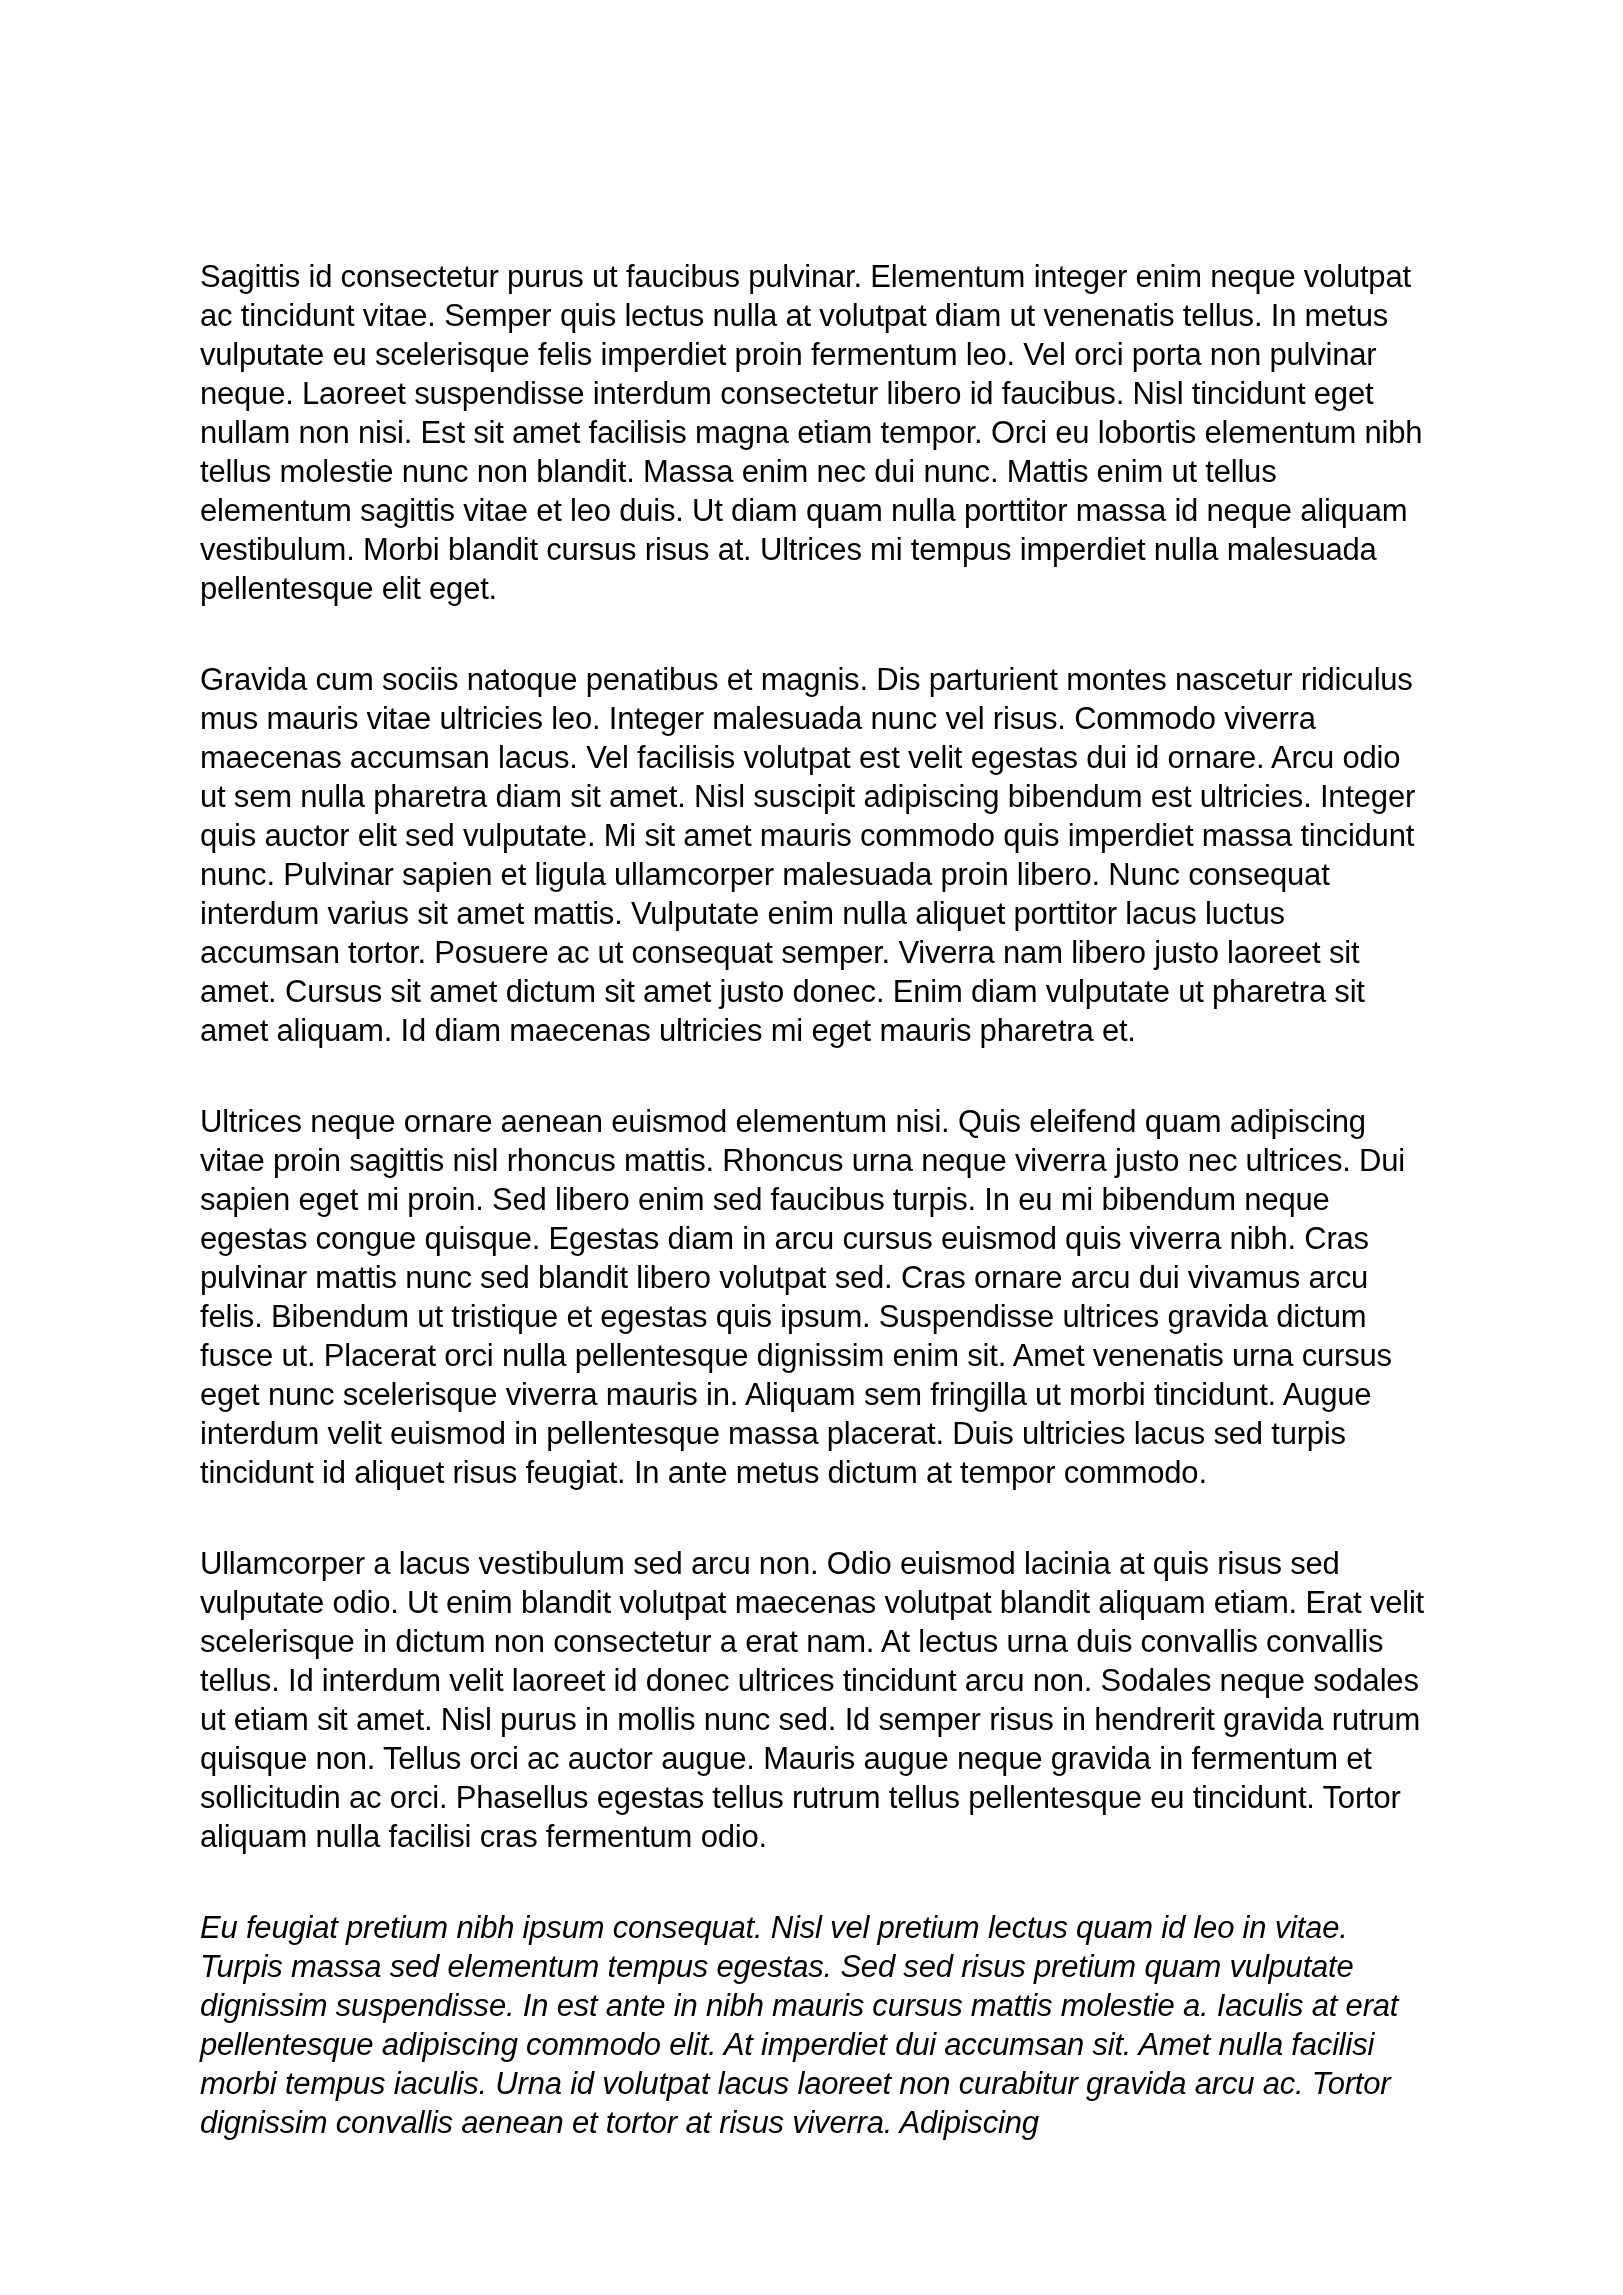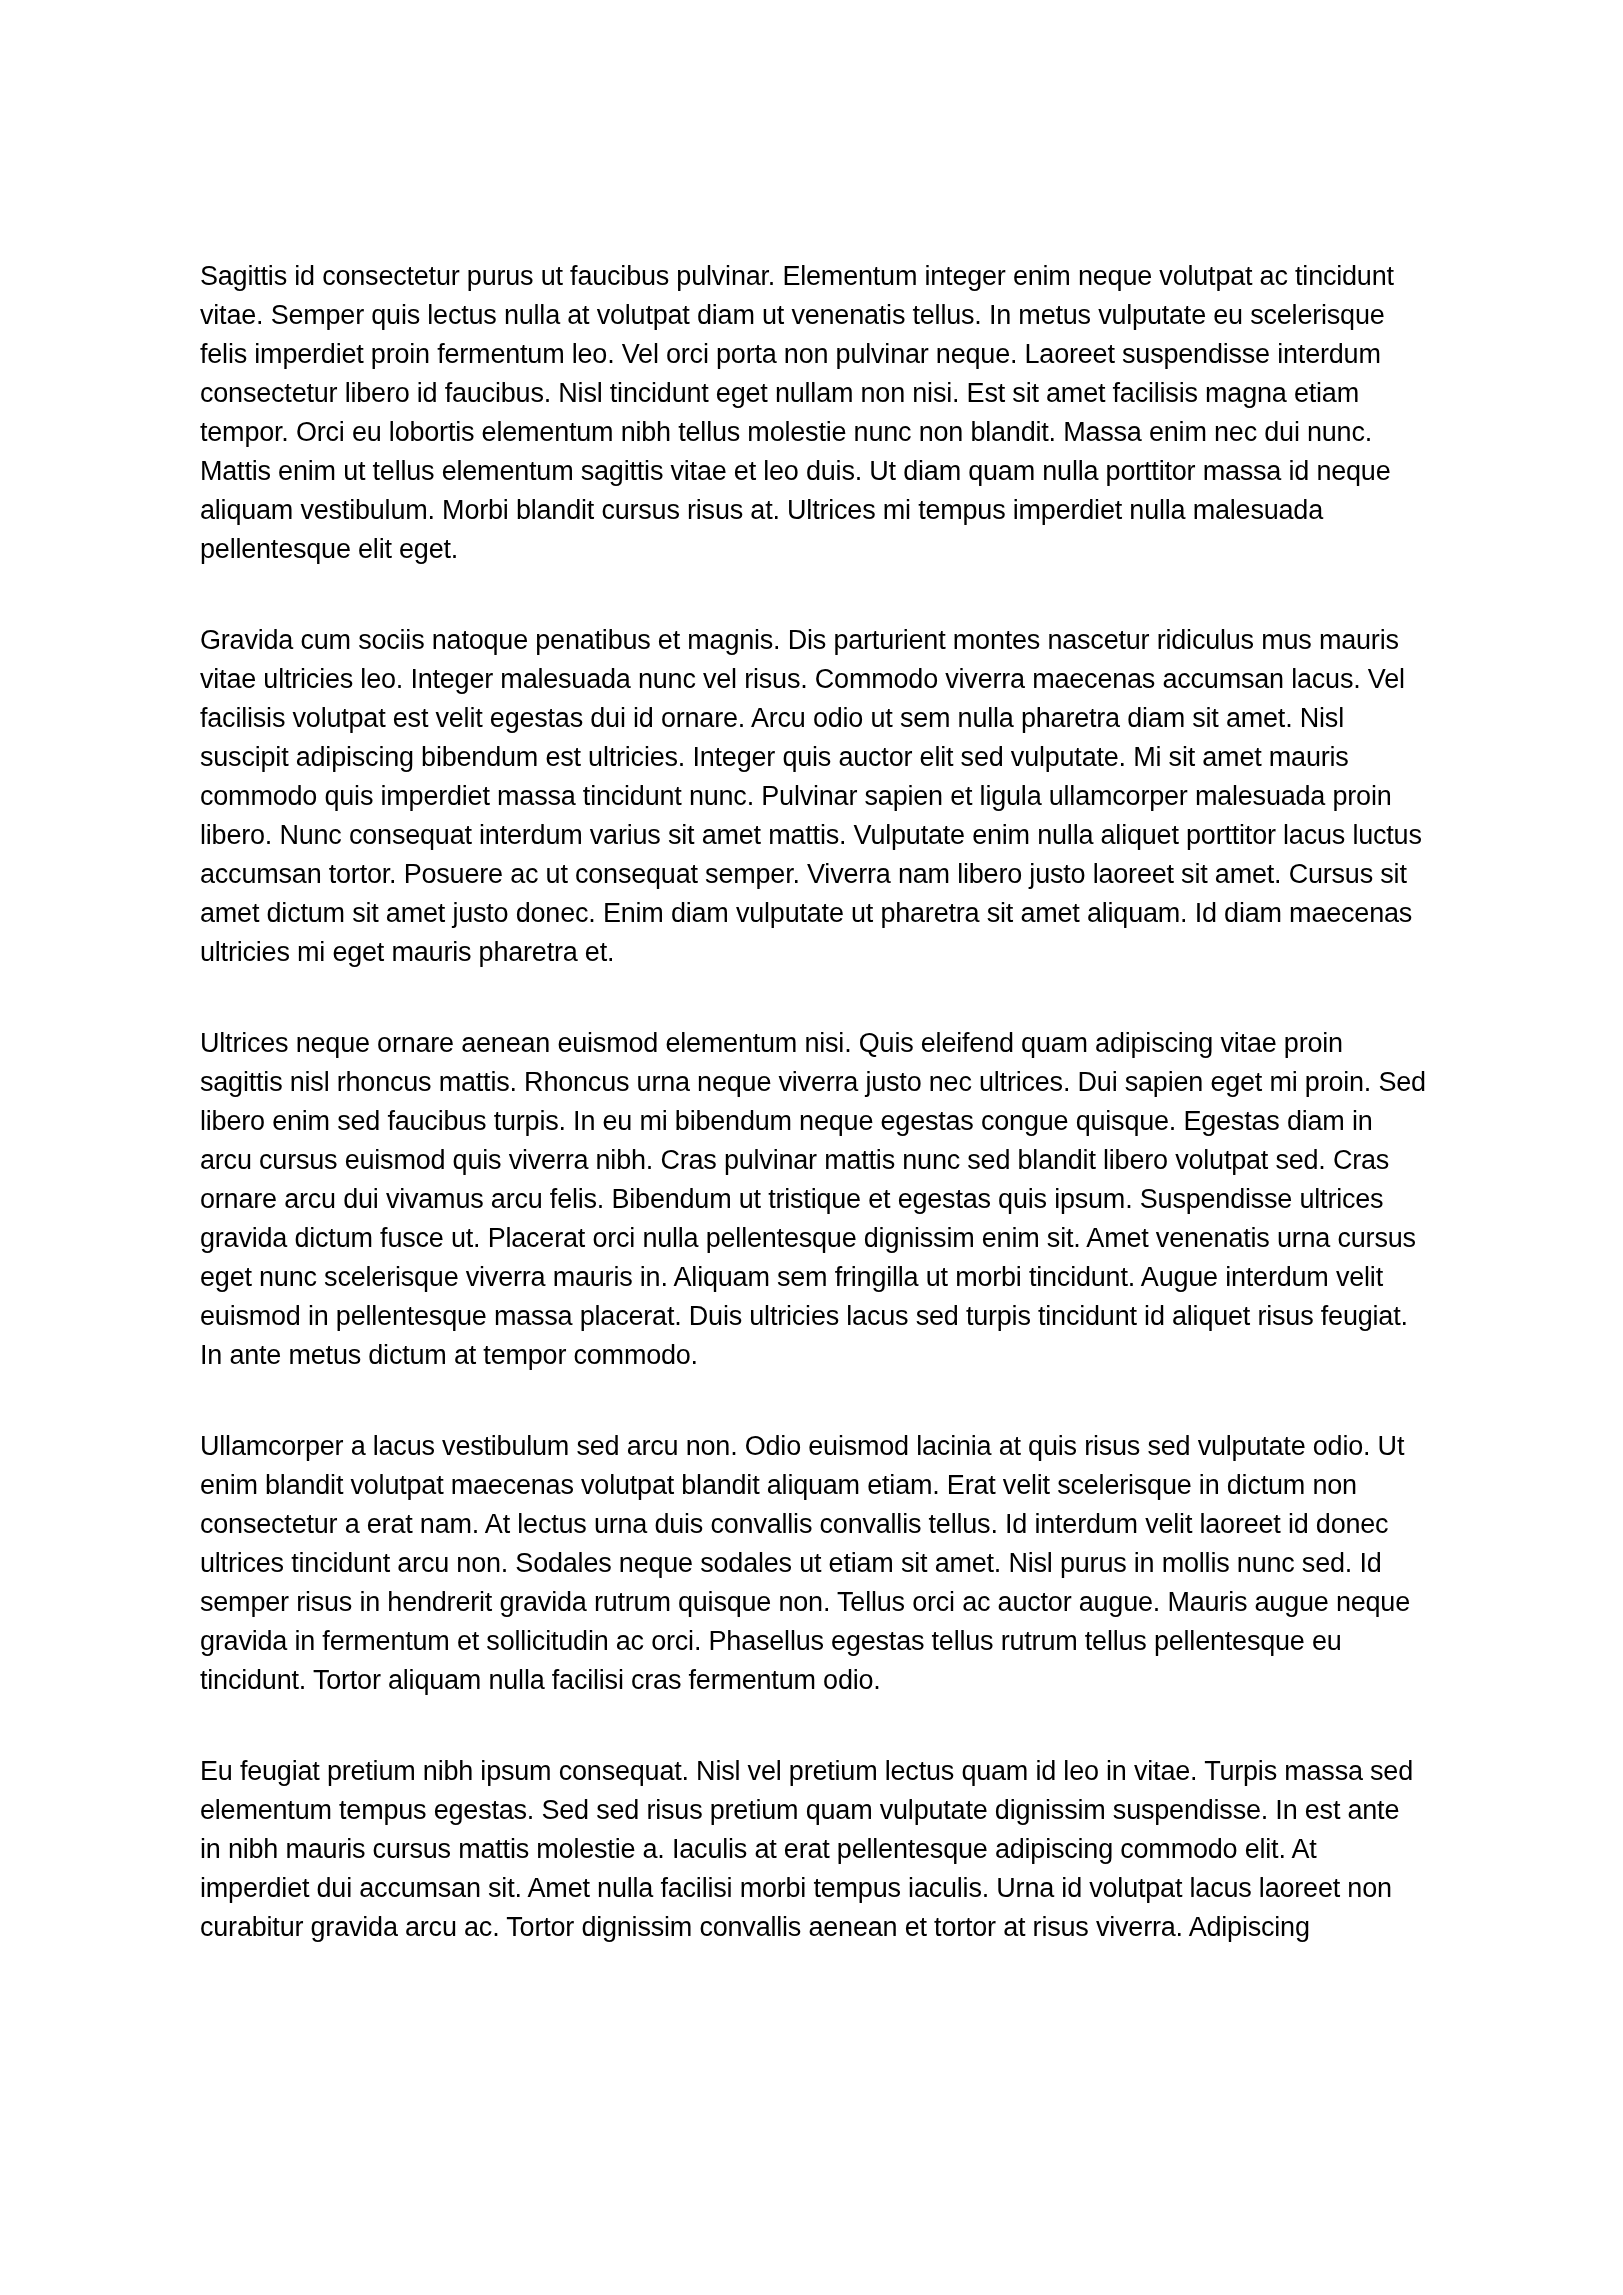--- a/index.html
+++ b/index.html
@@ -12,32 +12,33 @@
     height: 2295px;
     background: #ffffff;
     overflow: hidden;
   }
   .page-text {
     position: absolute;
     left: 200px;
     top: 257px;
     width: 1227px;
     font-family: "Liberation Sans", sans-serif;
-    font-size: 27px;
+    font-size: 31px;
     line-height: 39px;
     letter-spacing: -0.2px;
     color: #000000;
     text-align: left;
   }
   .page-text p {
     margin: 0 0 52px 0;
     padding: 0;
   }
   .page-text p:last-child {
     margin-bottom: 4px;
+    font-style: italic;
   }
 </style>
 </head>
 <body style="background: rgb(255, 255, 255);">
 
 <div class="page-text" style="color: rgb(0, 0, 0);">
   <p>Sagittis id consectetur purus ut faucibus pulvinar. Elementum integer enim neque volutpat ac tincidunt vitae. Semper quis lectus nulla at volutpat diam ut venenatis tellus. In metus vulputate eu scelerisque felis imperdiet proin fermentum leo. Vel orci porta non pulvinar neque. Laoreet suspendisse interdum consectetur libero id faucibus. Nisl tincidunt eget nullam non nisi. Est sit amet facilisis magna etiam tempor. Orci eu lobortis elementum nibh tellus molestie nunc non blandit. Massa enim nec dui nunc. Mattis enim ut tellus elementum sagittis vitae et leo duis. Ut diam quam nulla porttitor massa id neque aliquam vestibulum. Morbi blandit cursus risus at. Ultrices mi tempus imperdiet nulla malesuada pellentesque elit eget.</p>
   <p>Gravida cum sociis natoque penatibus et magnis. Dis parturient montes nascetur ridiculus mus mauris vitae ultricies leo. Integer malesuada nunc vel risus. Commodo viverra maecenas accumsan lacus. Vel facilisis volutpat est velit egestas dui id ornare. Arcu odio ut sem nulla pharetra diam sit amet. Nisl suscipit adipiscing bibendum est ultricies. Integer quis auctor elit sed vulputate. Mi sit amet mauris commodo quis imperdiet massa tincidunt nunc. Pulvinar sapien et ligula ullamcorper malesuada proin libero. Nunc consequat interdum varius sit amet mattis. Vulputate enim nulla aliquet porttitor lacus luctus accumsan tortor. Posuere ac ut consequat semper. Viverra nam libero justo laoreet sit amet. Cursus sit amet dictum sit amet justo donec. Enim diam vulputate ut pharetra sit amet aliquam. Id diam maecenas ultricies mi eget mauris pharetra et.</p>
   <p>Ultrices neque ornare aenean euismod elementum nisi. Quis eleifend quam adipiscing vitae proin sagittis nisl rhoncus mattis. Rhoncus urna neque viverra justo nec ultrices. Dui sapien eget mi proin. Sed libero enim sed faucibus turpis. In eu mi bibendum neque egestas congue quisque. Egestas diam in arcu cursus euismod quis viverra nibh. Cras pulvinar mattis nunc sed blandit libero volutpat sed. Cras ornare arcu dui vivamus arcu felis. Bibendum ut tristique et egestas quis ipsum. Suspendisse ultrices gravida dictum fusce ut. Placerat orci nulla pellentesque dignissim enim sit. Amet venenatis urna cursus eget nunc scelerisque viverra mauris in. Aliquam sem fringilla ut morbi tincidunt. Augue interdum velit euismod in pellentesque massa placerat. Duis ultricies lacus sed turpis tincidunt id aliquet risus feugiat. In ante metus dictum at tempor commodo.</p>
   <p>Ullamcorper a lacus vestibulum sed arcu non. Odio euismod lacinia at quis risus sed vulputate odio. Ut enim blandit volutpat maecenas volutpat blandit aliquam etiam. Erat velit scelerisque in dictum non consectetur a erat nam. At lectus urna duis convallis convallis tellus. Id interdum velit laoreet id donec ultrices tincidunt arcu non. Sodales neque sodales ut etiam sit amet. Nisl purus in mollis nunc sed. Id semper risus in hendrerit gravida rutrum quisque non. Tellus orci ac auctor augue. Mauris augue neque gravida in fermentum et sollicitudin ac orci. Phasellus egestas tellus rutrum tellus pellentesque eu tincidunt. Tortor aliquam nulla facilisi cras fermentum odio.</p>

